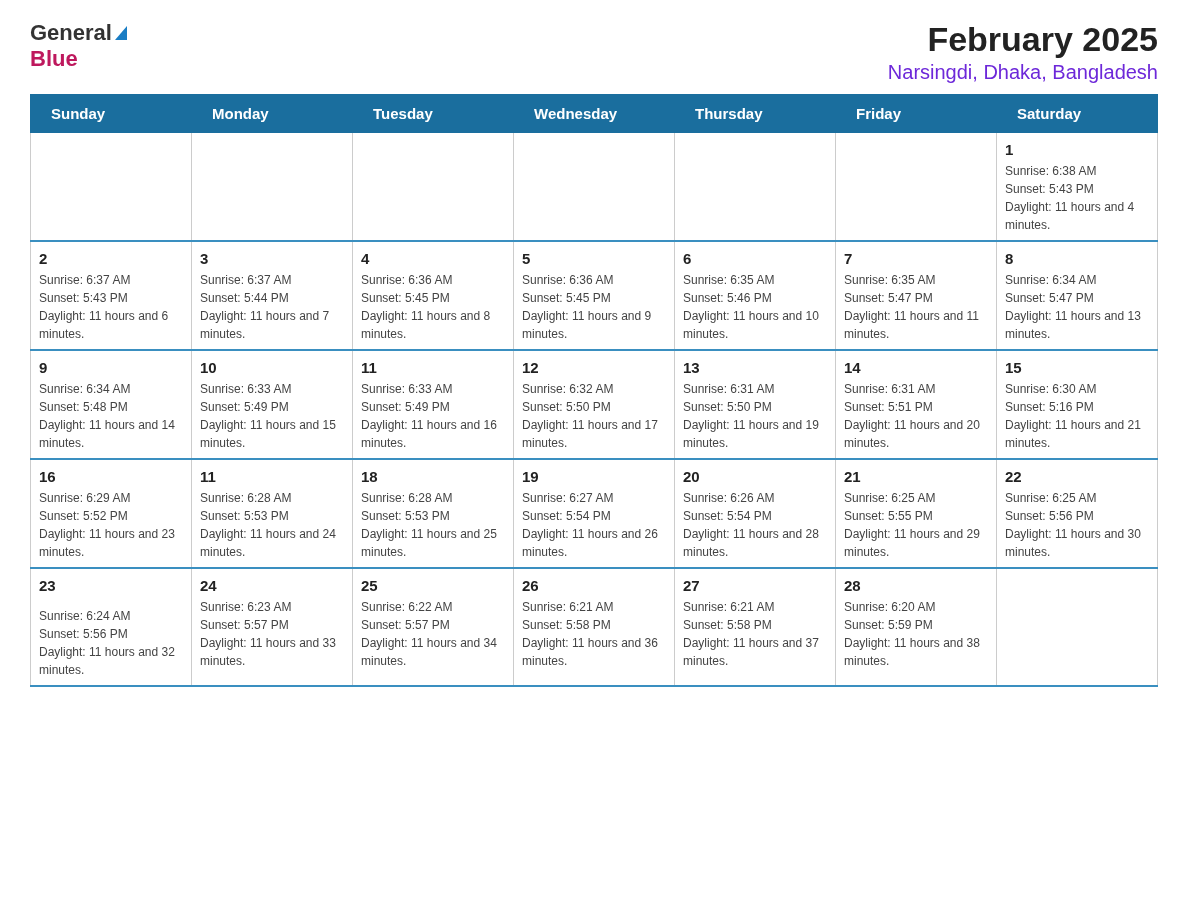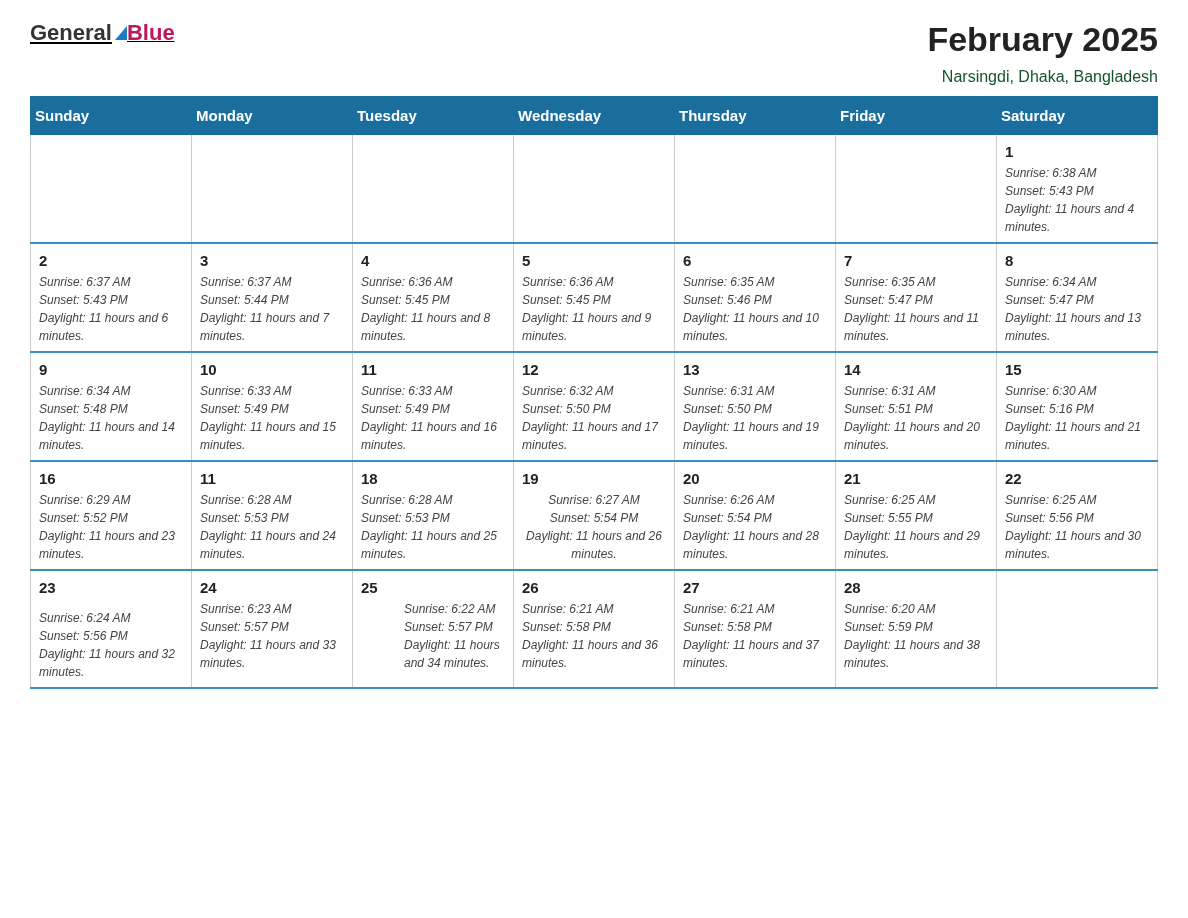--- a/index.html
+++ b/index.html
@@ -28,35 +28,35 @@
     }
     .title-section {
       text-align: right;
     }
     .month-title {
       font-size: 34px;
       font-weight: bold;
       color: #222;
     }
     .location-title {
-      font-size: 16px;
-      color: #14532d;
-      margin-top: 9px;
+      font-size: 20px;
+      color: #6d28d9;
+      margin-top: 2px;
     }
     .calendar {
       width: 100%;
       border-collapse: collapse;
       margin-top: 10px;
     }
     .calendar thead th {
       background-color: #1a6e9e;
       color: #fff;
       font-size: 15px;
       font-weight: bold;
-      padding: 10px 4px;
+      padding: 10px 20px;
       text-align: left;
       border: 1px solid #1a6e9e;
     }
     .calendar tbody td {
       vertical-align: top;
       padding: 8px 8px 6px 8px;
       border: 1px solid #ccc;
       width: 14.28%;
       font-size: 12.5px;
       color: #333;
@@ -70,30 +70,28 @@
       font-size: 15px;
       font-weight: bold;
       color: #222;
       display: block;
       margin-bottom: 4px;
     }
     .day-info {
       font-size: 12px;
       color: #444;
       line-height: 1.5;
-      font-style: italic;
     }
     .empty-cell {
       background: #f9f9f9;
     }
     .logo-wrapper {
       display: flex;
-      flex-direction: row;
+      flex-direction: column;
       align-items: flex-start;
-      text-decoration: underline;
     }
     .logo-row {
       display: flex;
       align-items: center;
     }
     .logo-triangle {
       display: inline-block;
       width: 0;
       height: 0;
       border-left: 12px solid transparent;
@@ -250,21 +248,21 @@
 Daylight: 11 hours and 24 minutes.</div>
         </td>
         <td>
           <span class="day-number">18</span>
           <div class="day-info" style="white-space: pre-line;">Sunrise: 6:28 AM
 Sunset: 5:53 PM
 Daylight: 11 hours and 25 minutes.</div>
         </td>
         <td>
           <span class="day-number">19</span>
-          <div class="day-info" style="white-space: pre-line; text-align: center;">Sunrise: 6:27 AM
+          <div class="day-info" style="white-space: pre-line;">Sunrise: 6:27 AM
 Sunset: 5:54 PM
 Daylight: 11 hours and 26 minutes.</div>
         </td>
         <td>
           <span class="day-number">20</span>
           <div class="day-info" style="white-space: pre-line;">Sunrise: 6:26 AM
 Sunset: 5:54 PM
 Daylight: 11 hours and 28 minutes.</div>
         </td>
         <td>
@@ -288,21 +286,21 @@
 Daylight: 11 hours and 32 minutes.</div>
         </td>
         <td>
           <span class="day-number">24</span>
           <div class="day-info" style="white-space: pre-line;">Sunrise: 6:23 AM
 Sunset: 5:57 PM
 Daylight: 11 hours and 33 minutes.</div>
         </td>
         <td>
           <span class="day-number">25</span>
-          <div class="day-info" style="white-space: pre-line; margin-left: 43px;">Sunrise: 6:22 AM
+          <div class="day-info" style="white-space: pre-line;">Sunrise: 6:22 AM
 Sunset: 5:57 PM
 Daylight: 11 hours and 34 minutes.</div>
         </td>
         <td>
           <span class="day-number">26</span>
           <div class="day-info" style="white-space: pre-line;">Sunrise: 6:21 AM
 Sunset: 5:58 PM
 Daylight: 11 hours and 36 minutes.</div>
         </td>
         <td>

